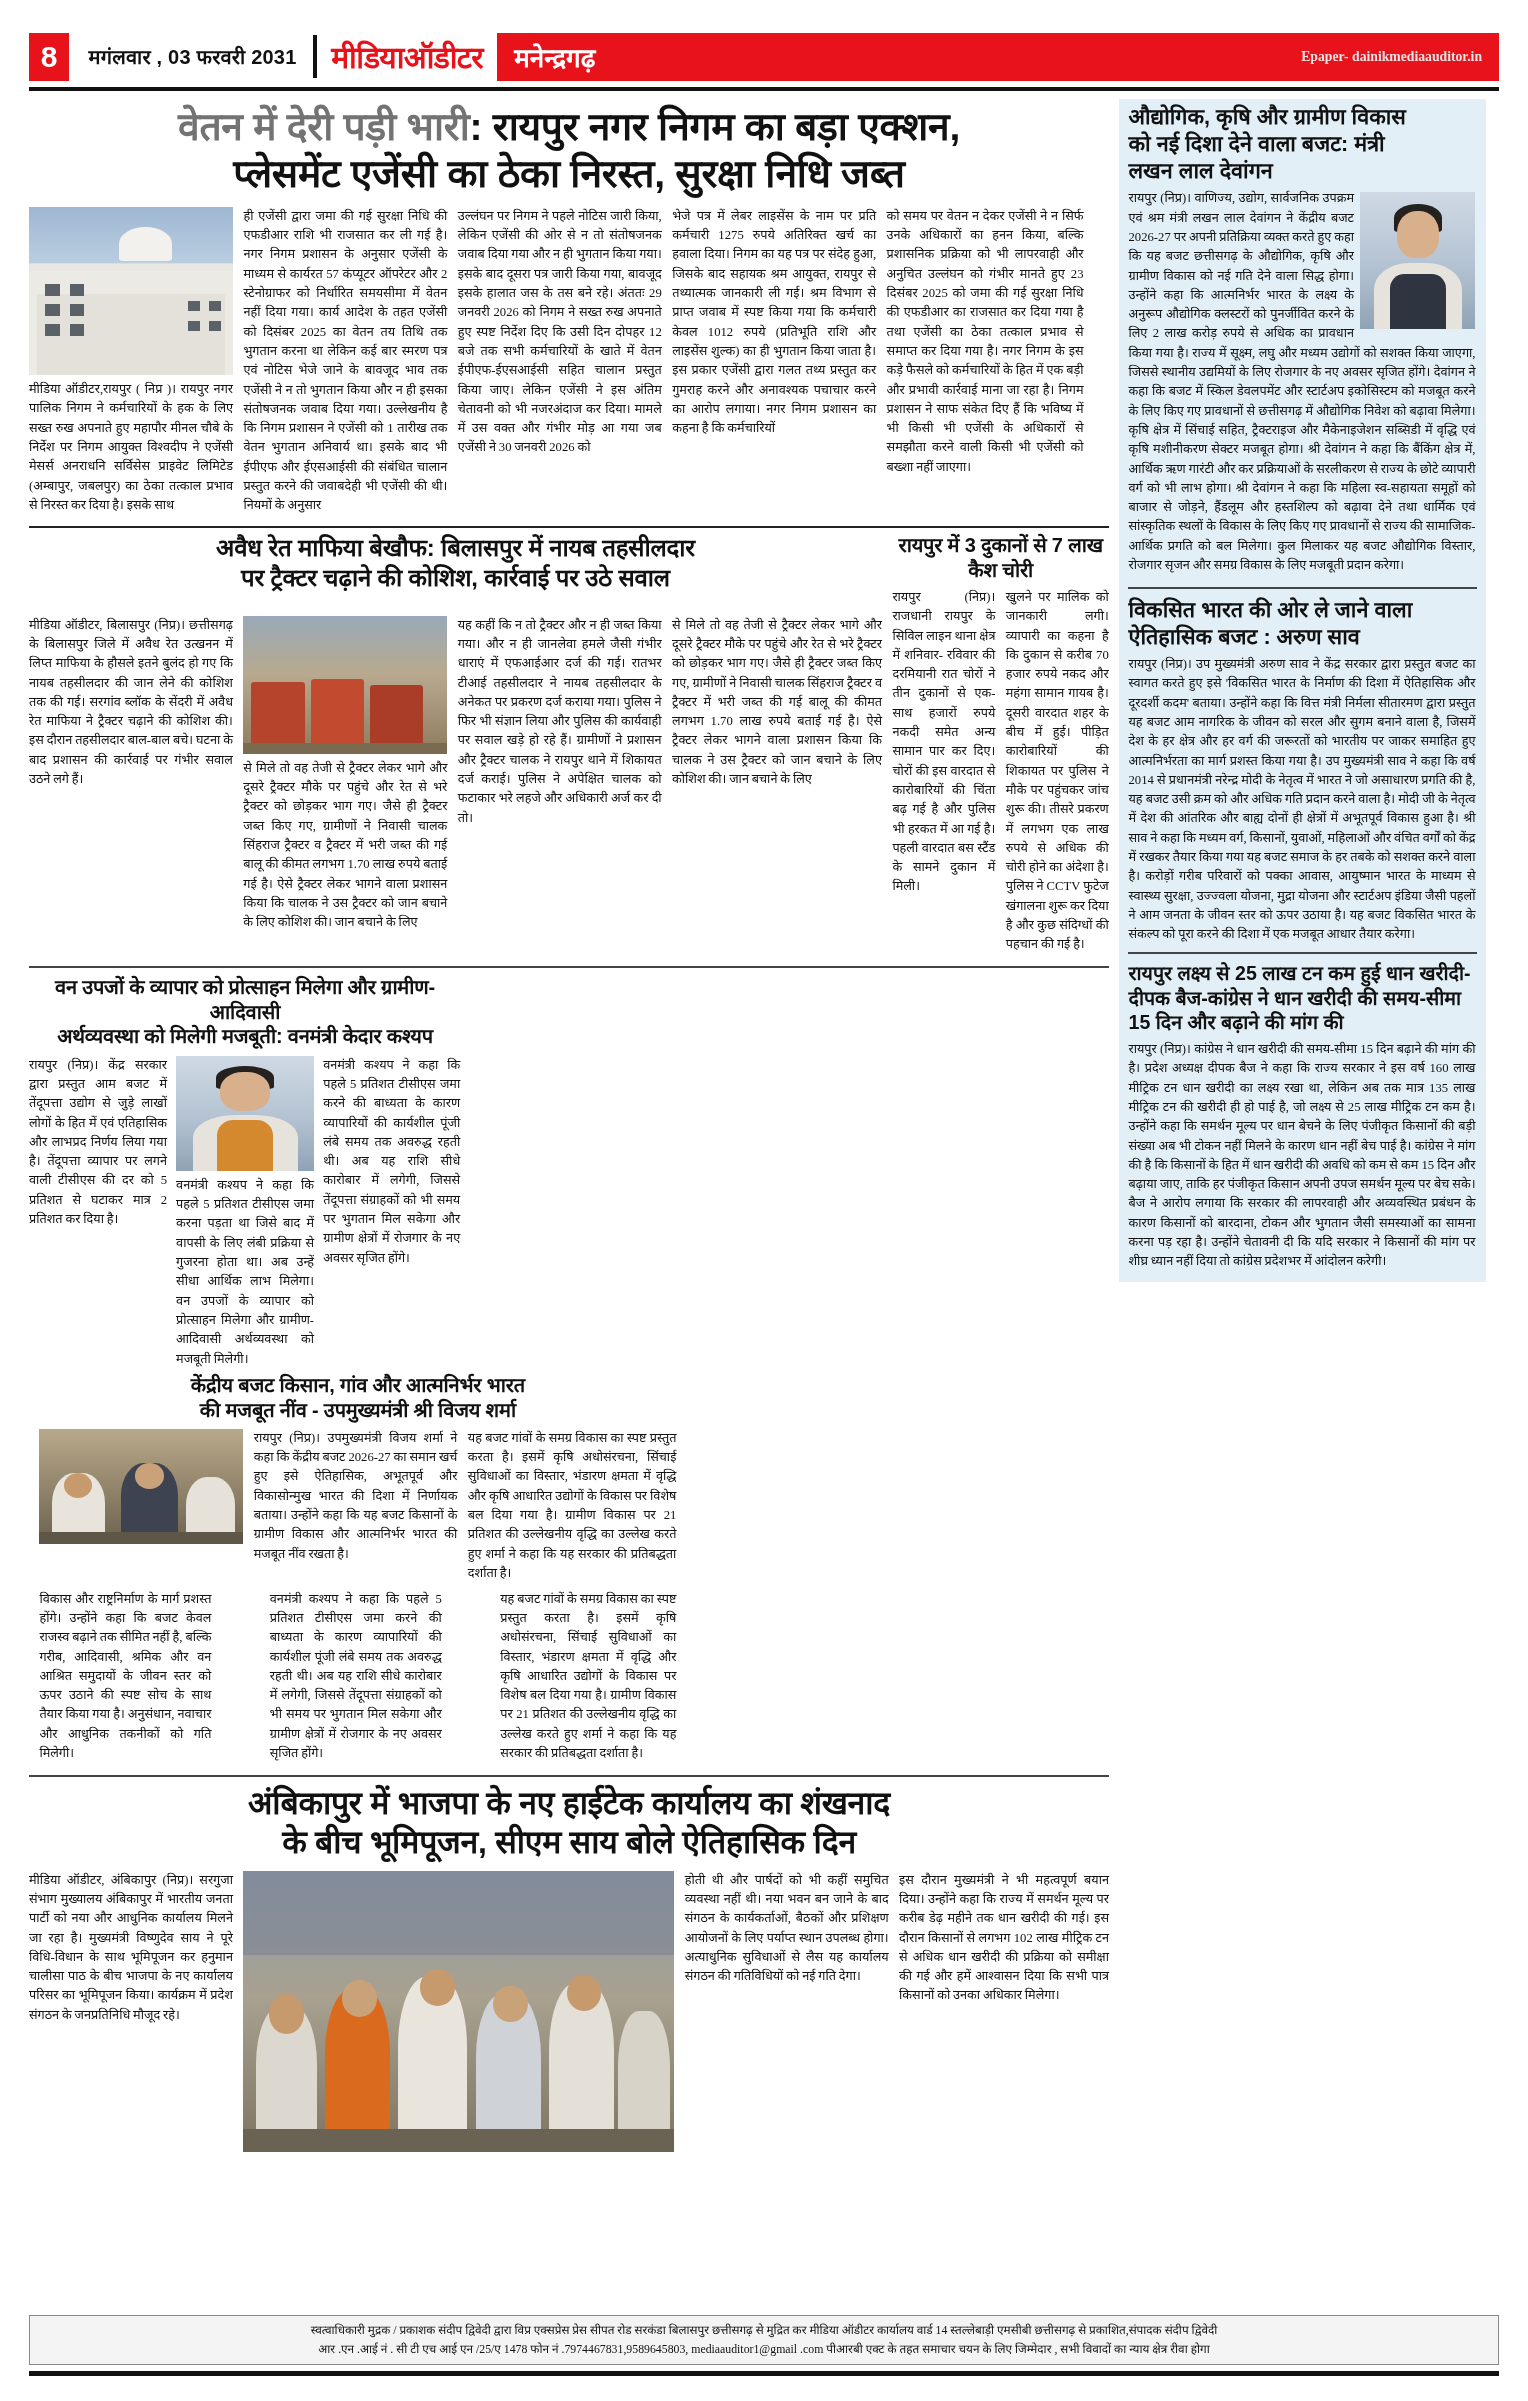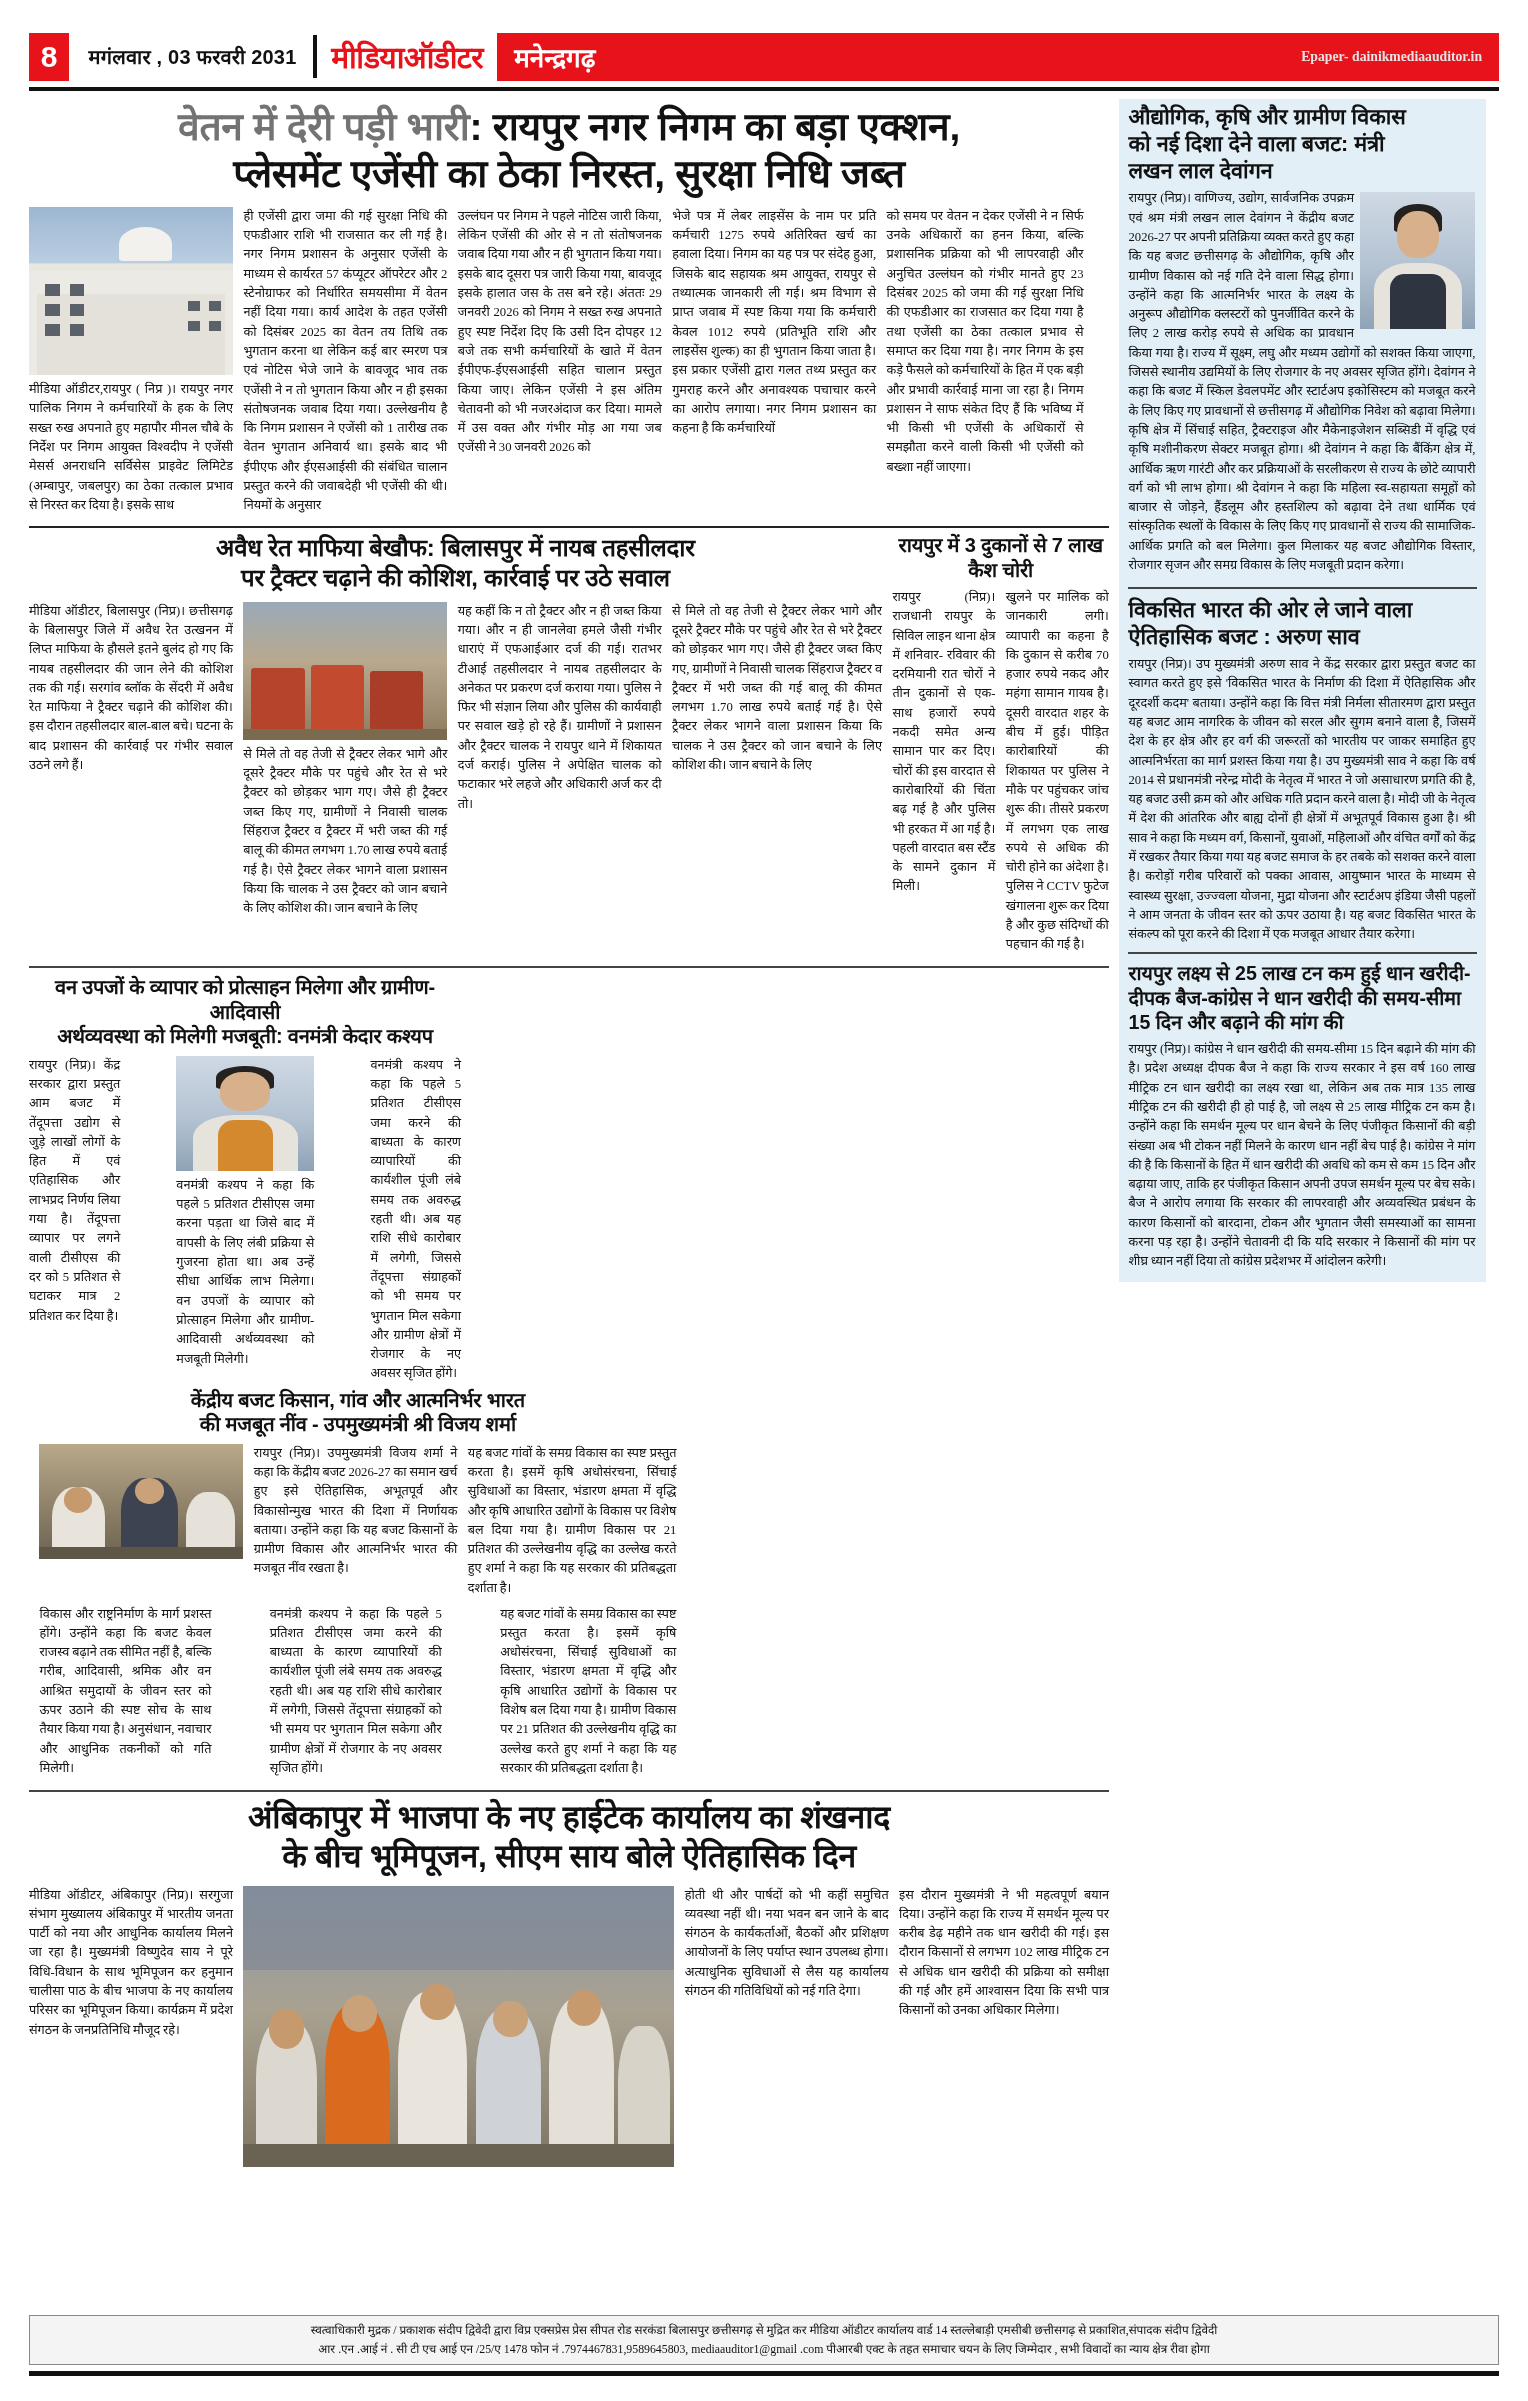--- a/index.html
+++ b/index.html
@@ -255,21 +255,21 @@
 
       <div class="hr-thin"></div>
 
       <div style="display:flex;">
 
         <div style="width:853px;">
           <h2 class="sec">
             <span>अवैध रेत माफिया बेखौफ: बिलासपुर में नायब तहसीलदार</span><br>
             <span>पर ट्रैक्टर चढ़ाने की कोशिश, कार्रवाई पर उठे सवाल</span>
           </h2>
-          <div class="cols" style="margin-top:9px;">
+          <div class="cols" style="margin-top:23px;">
             <div class="tcol" style="width:204px;margin-right:10.4px;">
               <p class="noind">मीडिया ऑडीटर, बिलासपुर (निप्र)। छत्तीसगढ़ के बिलासपुर जिले में अवैध रेत उत्खनन में लिप्त माफिया के हौसले इतने बुलंद हो गए कि नायब तहसीलदार की जान लेने की कोशिश तक की गई। सरगांव ब्लॉक के सेंदरी में अवैध रेत माफिया ने ट्रैक्टर चढ़ाने की कोशिश की। इस दौरान तहसीलदार बाल-बाल बचे। घटना के बाद प्रशासन की कार्रवाई पर गंभीर सवाल उठने लगे हैं।</p>
             </div>
             <div style="width:204px;margin-right:10.4px;">
               <div class="photo" style="width:204px;height:138px;background:linear-gradient(180deg,#9aa9b8 0%,#b8a98f 42%,#8e7b5e 100%);">
                 <div style="position:absolute;left:4%;bottom:6%;width:26%;height:46%;background:#b5442c;border-radius:3.3px;"></div>
                 <div style="position:absolute;left:33%;bottom:6%;width:26%;height:48%;background:#c24a2e;border-radius:3.3px;"></div>
                 <div style="position:absolute;left:62%;bottom:6%;width:26%;height:44%;background:#a93d27;border-radius:3.3px;"></div>
                 <div style="position:absolute;left:0;bottom:0;width:100%;height:8%;background:#7a6a4f;"></div>
               </div>
@@ -301,21 +301,21 @@
 
       <div class="hr-thin2"></div>
 
       <div style="display:flex;flex-direction:column;">
 
         <div style="width:432px;">
           <h2 class="sec sm">
             <span>वन उपजों के व्यापार को प्रोत्साहन मिलेगा और ग्रामीण-आदिवासी</span><br>
             <span>अर्थव्यवस्था को मिलेगी मजबूती: वनमंत्री केदार कश्यप</span>
           </h2>
-          <div class="cols" style="margin-top:6.5px;gap:47px;">
+          <div class="cols" style="margin-top:6.5px;">
             <div class="tcol" style="width:138px;margin-right:9.1px;">
               <p class="noind">रायपुर (निप्र)। केंद्र सरकार द्वारा प्रस्तुत आम बजट में तेंदूपत्ता उद्योग से जुड़े लाखों लोगों के हित में एवं एतिहासिक और लाभप्रद निर्णय लिया गया है। तेंदूपत्ता व्यापार पर लगने वाली टीसीएस की दर को 5 प्रतिशत से घटाकर मात्र 2 प्रतिशत कर दिया है।</p>
             </div>
             <div style="width:138px;margin-right:9.1px;">
               <div class="photo portrait" style="width:138px;height:115px;">
                 <div class="hair"></div>
                   <div class="head"></div>
                 <div class="torso"></div>
                   <div class="vest"></div>
               </div>

